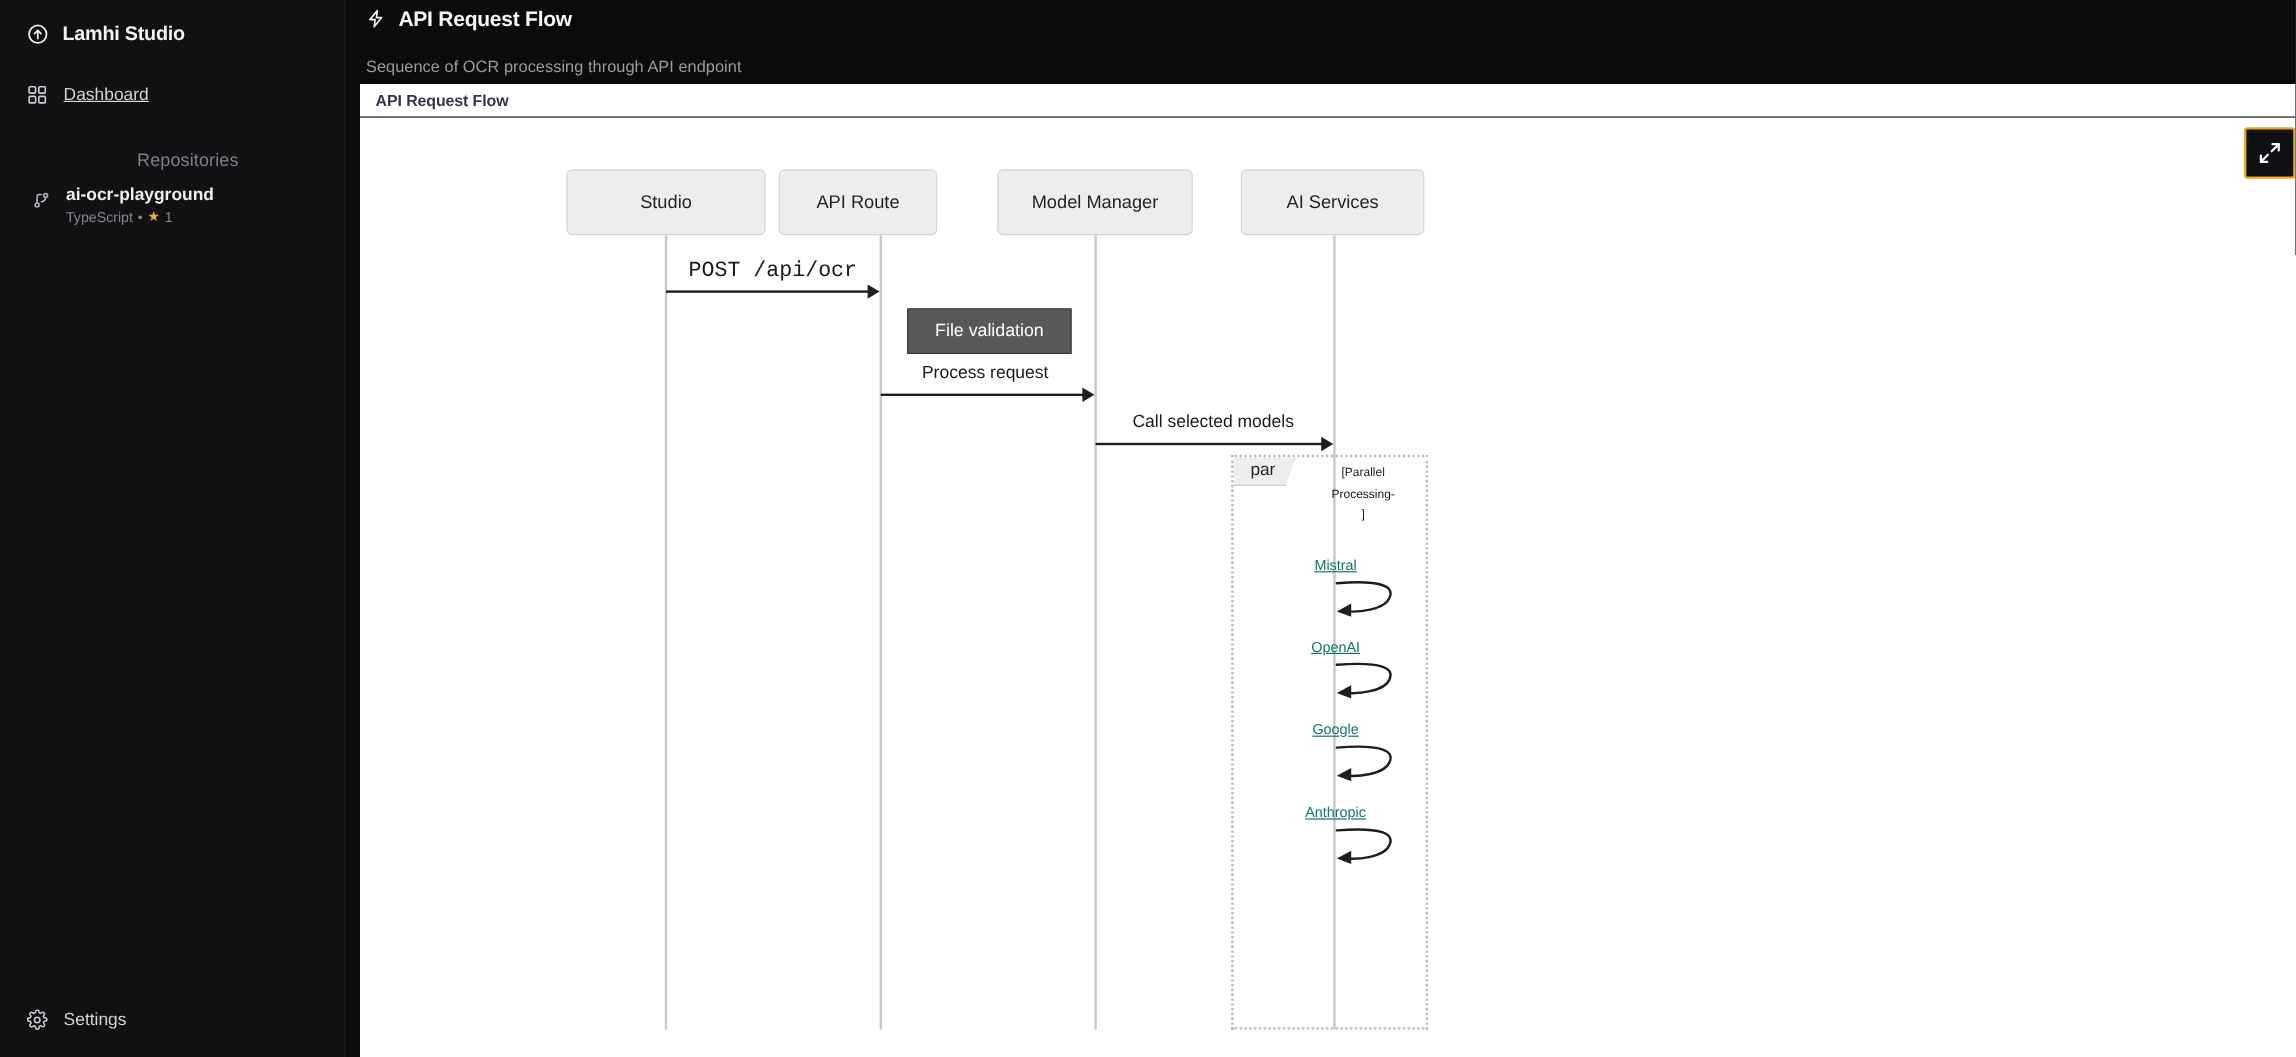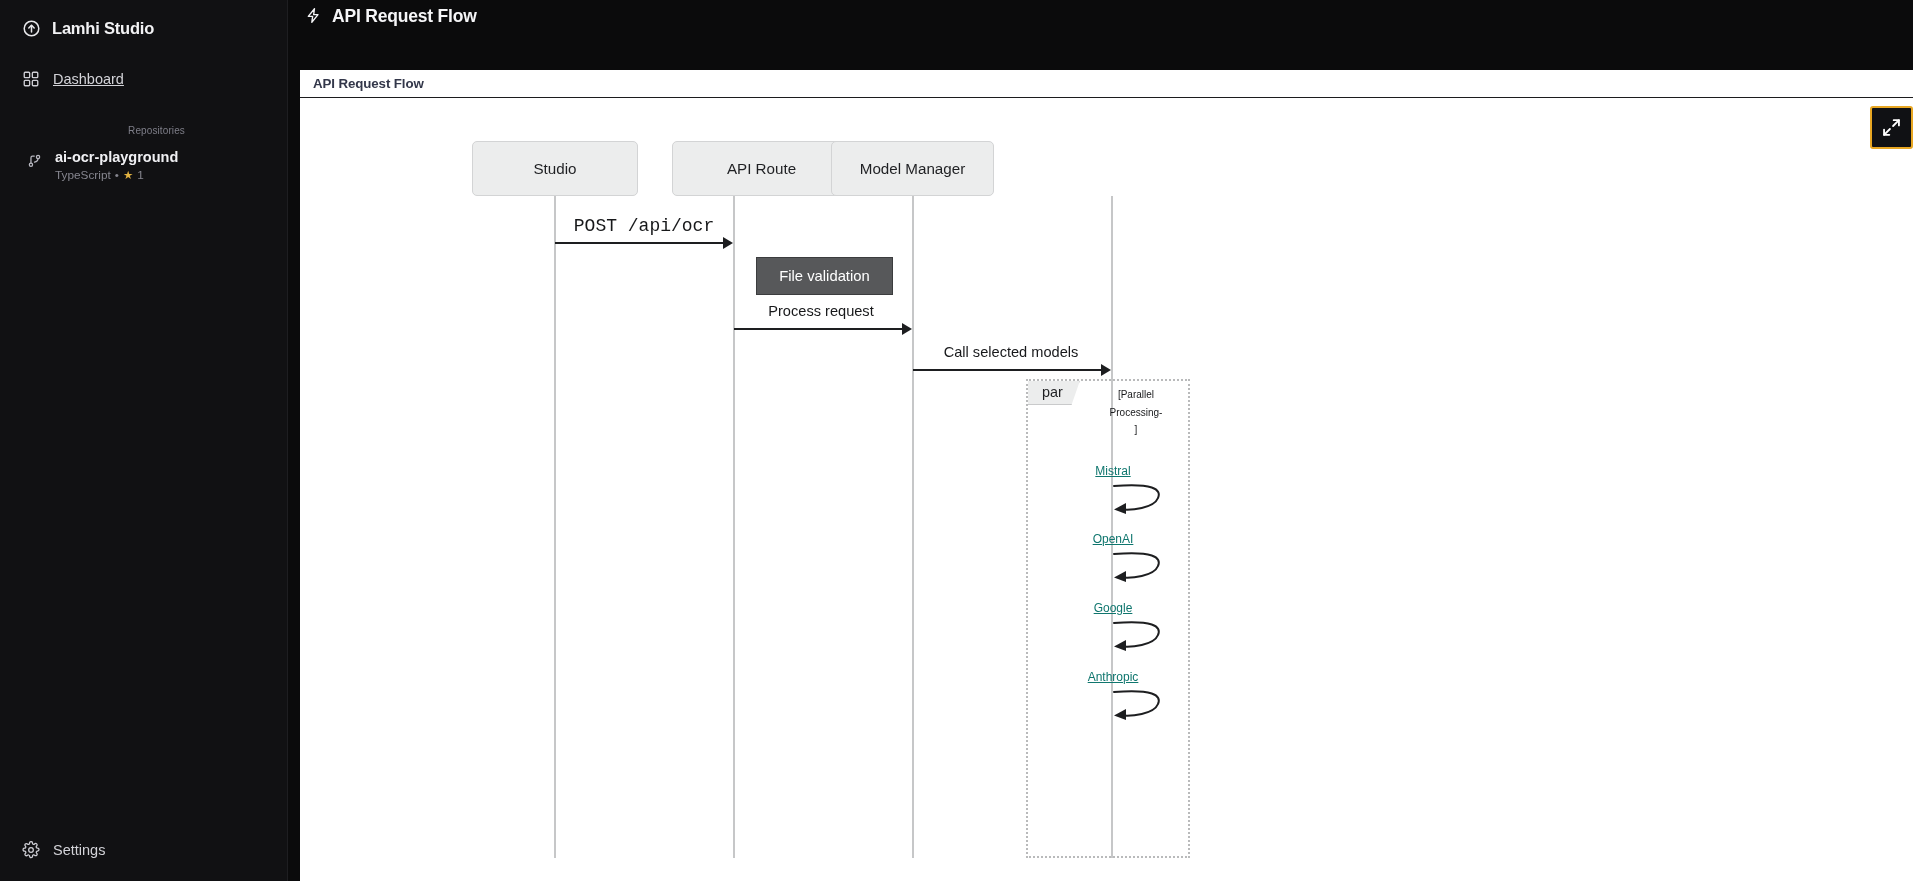--- a/index.html
+++ b/index.html
@@ -35,21 +35,21 @@
   .nav-item {
     display: flex; align-items: center; gap: 13px;
     padding: 7px 10px; border-radius: 7px;
     color: #d3d3d8; font-size: 14.5px;
     cursor: pointer;
     text-decoration: underline;
   }
   .nav-icon { width: 18px; height: 18px; flex: 0 0 18px; color: #cfcfd5; }
   .section-label {
     margin: 30px 0 6px 26px;
-    font-size: 10px; color: #7e7e88; font-weight: 400;
+    font-size: 15px; color: #7e7e88; font-weight: 400;
     letter-spacing: 0.1px;
   }
   .repo-item {
     display: flex; align-items: flex-start; gap: 12px;
     padding: 6px 10px 6px 14px; margin: 0 12px;
     border-radius: 7px; cursor: pointer;
   }
   .repo-icon { width: 17px; height: 17px; flex: 0 0 17px; margin-top: 4px; color: #b9b9c1; }
   .repo-name { font-size: 14.5px; font-weight: 700; color: #f0f0f3; line-height: 18px; }
   .repo-meta {
@@ -238,20 +238,21 @@
 
     <div class="page-head">
       <div class="page-title">
         <span class="bolt-icon">
           <svg viewBox="0 0 24 24" fill="none" stroke="currentColor" stroke-width="1.9" stroke-linecap="round" stroke-linejoin="round">
             <path d="M13.4 2.4 4.6 13.2h6.2l-1.2 8.4 8.8-10.8h-6.2z"></path>
           </svg>
         </span>
         <span class="page-title-text">API Request Flow</span>
       </div>
+      <div class="page-sub">Sequence of OCR processing through API endpoint</div>
     </div>
 
     <section class="diagram-card">
       <div class="diagram-title">API Request Flow</div>
       <div class="diagram-rule"></div>
 
       <div class="diagram-canvas">
 
         <button class="expand-btn" title="Expand diagram">
           <svg viewBox="0 0 24 24" fill="none" stroke="currentColor" stroke-width="2.1" stroke-linecap="round" stroke-linejoin="round">
@@ -264,25 +265,28 @@
         </button>
 
         <div class="lifeline" style="left:254px; top:98px; height:662px;"></div>
         <div class="lifeline" style="left:433px; top:98px; height:662px;"></div>
         <div class="lifeline" style="left:612px; top:98px; height:662px;"></div>
         <div class="lifeline" style="left:811px; top:98px; height:662px;"></div>
 
         <div class="actor-box" style="left:172px; top:43px; width:166px;">
           <span>Studio</span>
         </div>
-        <div class="actor-box" style="left:372px; top:43px; width:179px;justify-content:center;">
+        <div class="actor-box" style="left:349px; top:43px; width:132px;justify-content:center;">
           <span>API Route</span>
         </div>
         <div class="actor-box" style="left:531px; top:43px; width:163px;">
           <span>Model Manager</span>
+        </div>
+        <div class="actor-box" style="left:734px; top:43px; width:153px;">
+          <span>AI Services</span>
         </div>
 
         <div class="msg-label mono" style="left:344px; top:118px;">POST /api/ocr</div>
         <div class="msg-line" style="left:255px; top:144px; width:170px;"></div>
         <div class="msg-arrow" style="left:423px; top:139px;"></div>
 
         <div class="note-box" style="left:456px; top:159px; width:137px; height:38px;">
           <span>File validation</span>
         </div>
 

